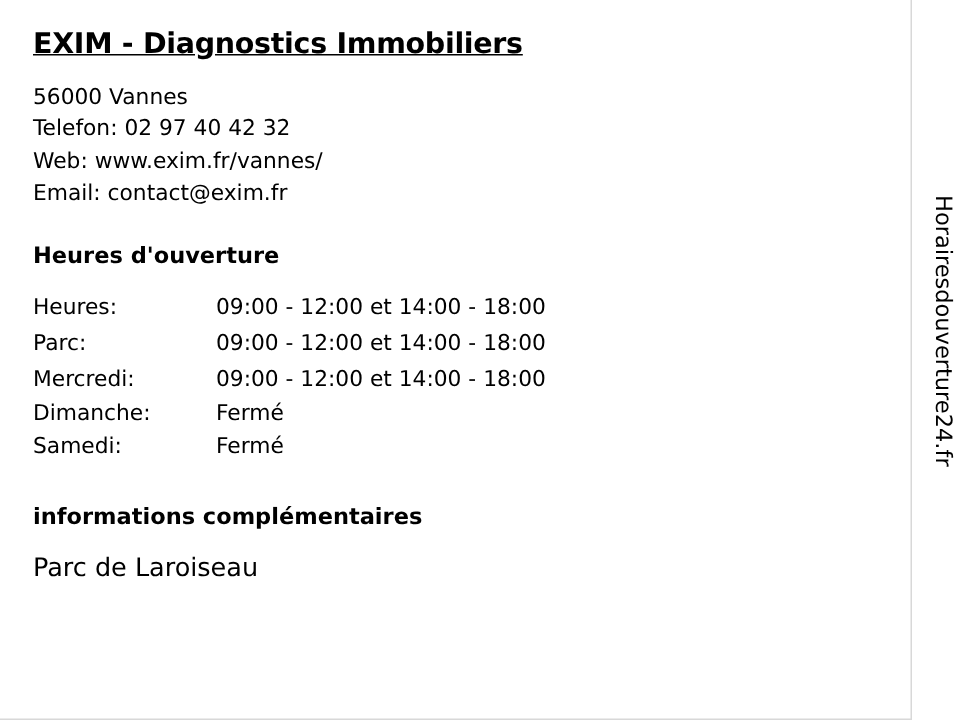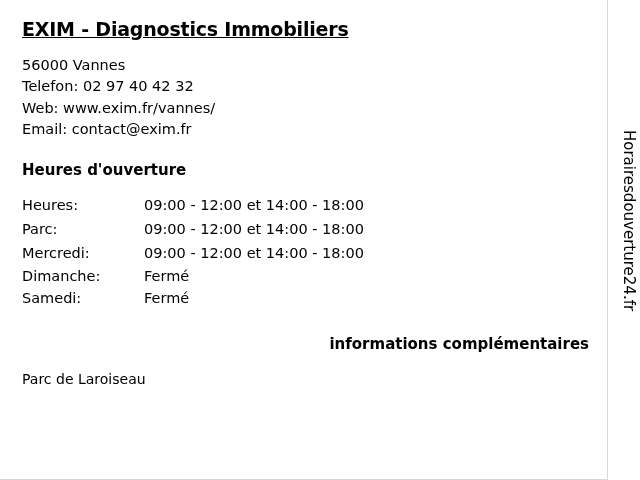--- a/index.html
+++ b/index.html
@@ -57,24 +57,23 @@
     width: 118px;
     padding-right: 4px;
   }
   .hours-table tr.closed td {
     line-height: 22px;
   }
   .info-head {
     font-size: 15px;
     font-weight: bold;
     margin: 26px 0 16px 0;
-    text-align: right;
   }
   .info-text {
-    font-size: 14px;
+    font-size: 17px;
     line-height: 20px;
   }
   .vertical-brand {
     position: absolute;
     right: 2px;
     top: 130px;
     font-size: 15px;
     color: #000000;
     writing-mode: vertical-rl;
     text-orientation: mixed;

